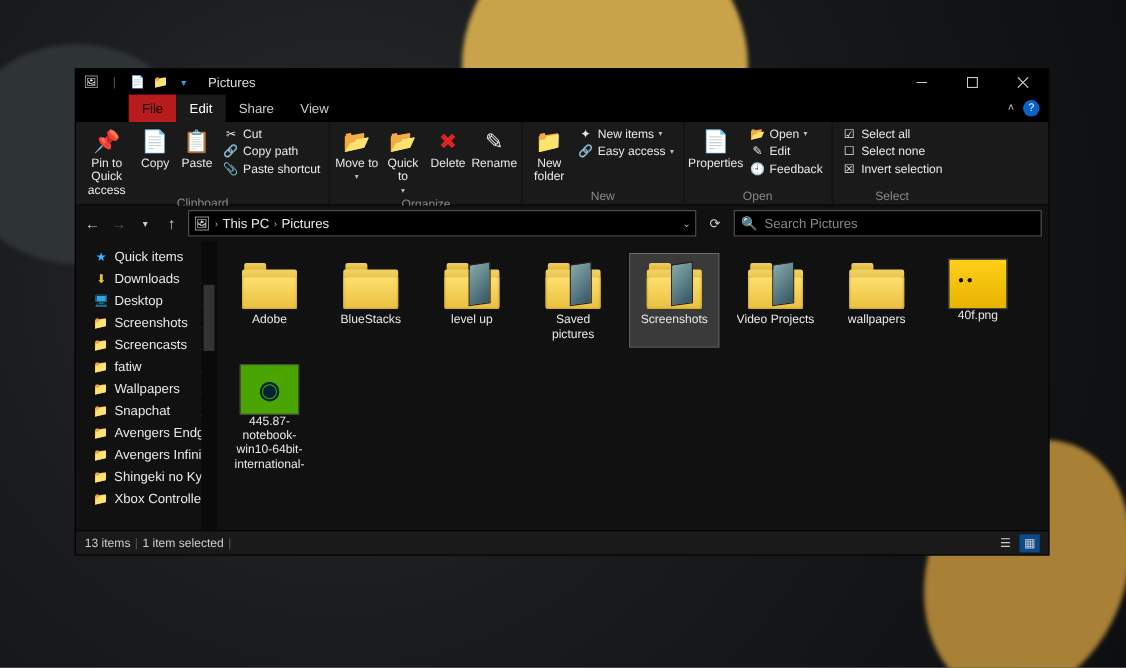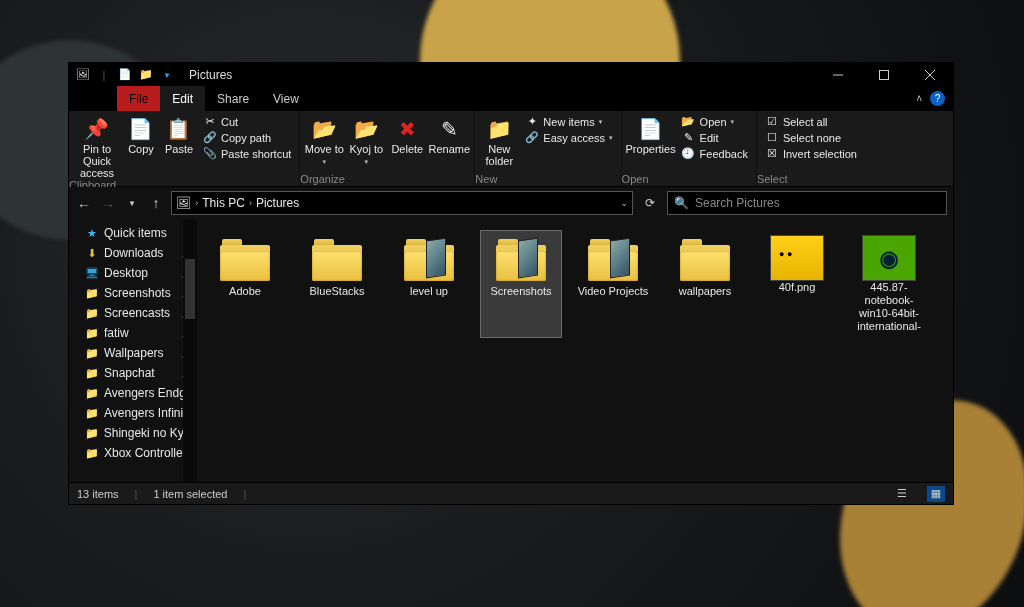--- a/index.html
+++ b/index.html
@@ -30,21 +30,21 @@
   .file-tab { background: #b91c1c; color:#000; padding: 0 12px; display:flex; align-items:center;margin-left:48px; }
   .tab { padding: 0 12px; display:flex; align-items:center; color:#ccc; }
   .tab.active { background:#1a1a1a; color:#fff; }
   .tab-spacer { flex:1; background:#000; }
   .tab-right { display:flex; align-items:center; gap:8px; padding:0 8px; }
   .help-circle { width:15px; height:15px; border-radius:50%; background:#0a62c4; color:#fff; display:flex; align-items:center; justify-content:center; font-size:10px; }
 
   .ribbon { height: 76px; background:#1a1a1a; display:flex; border-bottom:1px solid #000; }
   .grp { display:flex; flex-direction:column; border-right:1px solid #111; }
   .grp-body { flex:1; display:flex; align-items:flex-start; padding:3px 4px 0; gap:2px; }
-  .grp-label { color:#888; font-size:11px; padding-bottom:1px; }
+  .grp-label { text-align:center; color:#888; font-size:11px; padding-bottom:1px; }
   .big-btn { width:48px; display:flex; flex-direction:column; align-items:center; gap:1px; padding-top:2px; font-size:11px; line-height:12px; text-align:center; }
   .big-btn .ic { width:26px; height:26px; display:flex; align-items:center; justify-content:center; font-size:20px; }
   .col-btns { display:flex; flex-direction:column; gap:1px; }
   .small-btn { display:flex; align-items:center; gap:4px; font-size:11px; padding:1px 4px; white-space:nowrap; }
   .small-btn .ic { width:14px; text-align:center; }
   .dd { font-size:7px; color:#bbb; }
 
   .addr { height:32px; background:#111; display:flex; align-items:center; gap:6px; padding:0 6px; }
   .nav-ar { width:18px; text-align:center; color:#ccc; font-size:14px; }
   .nav-ar.dis { color:#555; }
@@ -72,21 +72,21 @@
   .folder-tab { position:absolute; width:20px; height:8px; top:4px; left:4px; background:linear-gradient(#f0d060,#d8b030); border-radius:2px 2px 0 0; }
   .folder-front { position:absolute; width:50px; height:30px; bottom:0; background:linear-gradient(#ffe070,#e8c040); border-radius:2px; box-shadow: inset 0 0 2px #a07a10; }
   .preview { position:absolute; width:20px; height:38px; right:10px; bottom:4px; background:linear-gradient(135deg,#8aa,#356); transform:skewY(-8deg); border:1px solid #222;}
   .imgthumb { width:54px; height:46px; background:linear-gradient(135deg,#c44,#632); border:1px solid #444;}
   .imgthumb.pika { background:linear-gradient(#ffcf1a,#e7b400); position:relative; }
   .imgthumb.pika::before { content:"●  ●"; position:absolute; top:12px; left:8px; font-size:9px; color:#000; }
   .imgthumb.nvidia { background:#4aa500; display:flex; align-items:center; justify-content:center; color:#023; font-size:22px; font-weight:bold; }
   .imgthumb.ss { background:#2a2f30; border:1px solid #555; }
   .item-label { max-height:52px; overflow:hidden; word-break:break-word; }
 
-  .status { height:22px; background:#1a1a1a; border-top:1px solid #000; display:flex; align-items:center; padding:0 8px; gap:16px; color:#ccc; font-size:11px; }
+  .status { height:22px; background:#1a1a1a; border-top:1px solid #000; display:flex; align-items:center; padding:0 8px; gap:4px; color:#ccc; font-size:11px; }
   .status .spacer { flex:1; }
   .view-sw { width:18px; height:16px; display:flex; align-items:center; justify-content:center; border:1px solid transparent; }
   .view-sw.active { background:#0a4a8a; border-color:#0a4a8a; }
 
   svg { display:block; }
 </style>
 </head>
 <body>
 
 <div class="blob b1"></div>
@@ -171,21 +171,21 @@
 
     <div class="grp">
       <div class="grp-body">
         <div class="big-btn" style="width:40px">
           <span class="ic" style="color:#e8c040">📂</span>
           <span>Move to</span>
             <span class="dd">▾</span>
         </div>
         <div class="big-btn" style="width:40px">
           <span class="ic" style="color:#e8c040">📂</span>
-          <span>Kyoj to</span>
+          <span>Quick to</span>
             <span class="dd">▾</span>
         </div>
         <div class="big-btn" style="width:38px">
           <span class="ic" style="color:#d22">✖</span>
           <span>Delete</span>
         </div>
         <div class="big-btn" style="width:42px">
           <span class="ic">✎</span>
           <span>Rename</span>
         </div>
@@ -366,20 +366,29 @@
           </div>
           <div class="item">
             <div class="thumb">
               <div class="folder-tab"></div>
               <div class="folder-back"></div>
               <div class="folder-front"></div>
               <div class="preview"></div>
             </div>
             <div class="item-label">level up</div>
           </div>
+          <div class="item">
+            <div class="thumb">
+              <div class="folder-tab"></div>
+              <div class="folder-back"></div>
+              <div class="folder-front"></div>
+              <div class="preview"></div>
+            </div>
+            <div class="item-label">Saved pictures</div>
+          </div>
           <div class="item selected">
             <div class="thumb">
               <div class="folder-tab"></div>
               <div class="folder-back"></div>
               <div class="folder-front"></div>
               <div class="preview"></div>
             </div>
             <div class="item-label">Screenshots</div>
           </div>
           <div class="item">

